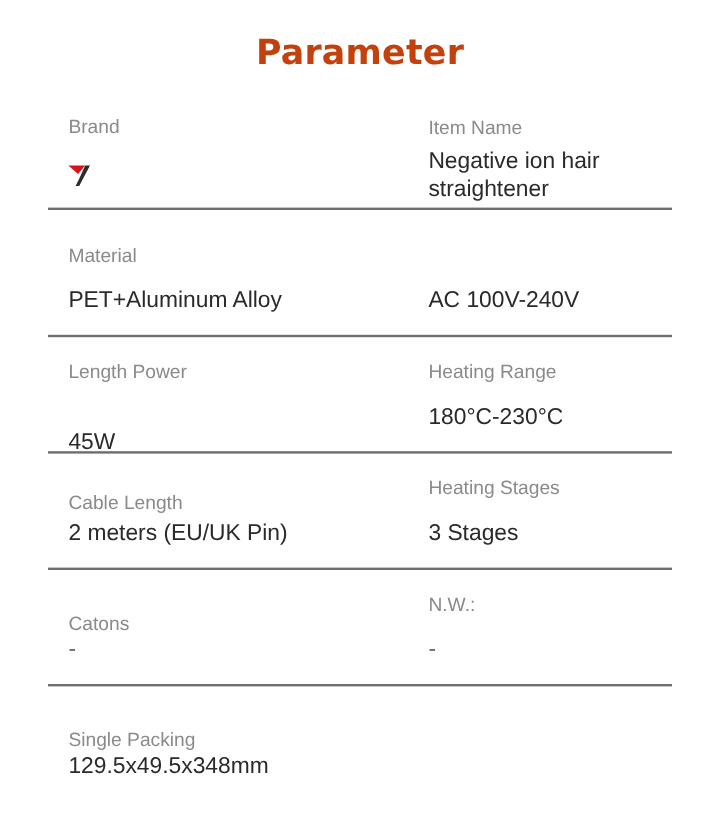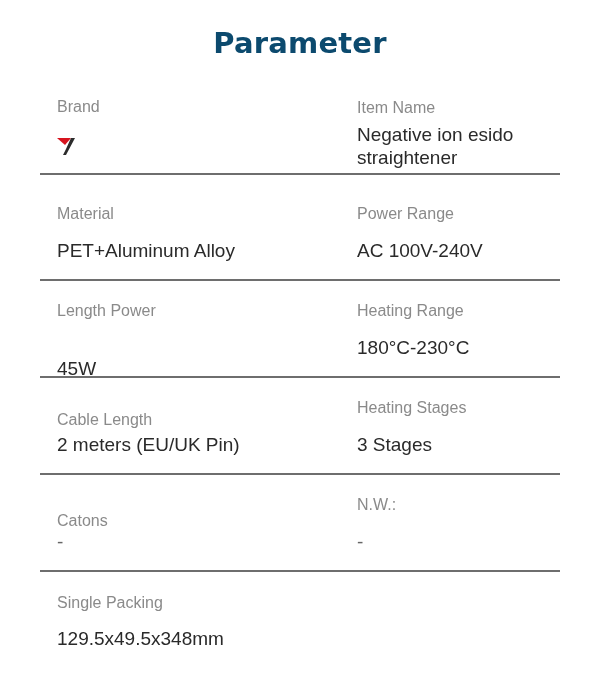--- a/index.html
+++ b/index.html
@@ -1,17 +1,17 @@
 <!DOCTYPE html>
 <html><head>
   <meta charset="utf-8">
   <style>
     html, body { margin: 0; padding: 0; background: #ffffff; }
     body { width: 600px; height: 684px; position: relative; overflow: hidden; font-family: "Liberation Sans", "DejaVu Sans", sans-serif; }
-    .title { position: absolute; top: 26px; left: 0; width: 600px; text-align: center; font-size: 29px; font-weight: bold; color: #0c4a6e; letter-spacing: 0.2px; font-family: "DejaVu Sans", sans-serif; }
+    .title { position: absolute; top: 26px; left: 0; width: 600px; text-align: center; font-size: 29px; font-weight: bold; color: #c2410c; letter-spacing: 0.2px; font-family: "DejaVu Sans", sans-serif; }
     .row { position: absolute; left: 40px; width: 520px; }
     .divider { position: absolute; left: 40px; width: 520px; height: 2px; background: #6e6e6e; }
     .cell { position: absolute; }
     .lbl { font-size: 16px; font-weight: normal; color: #8a8a8a; }
     .val { font-size: 19px; color: #2a2a2a; line-height: 23px; }
     .left { left: 17px; }
     .right { left: 317px; }
     .logo { display: flex; align-items: center; height: 30px; }
     .logo svg { display: block; }
     .logo-text { font-family: "DejaVu Sans", sans-serif; font-size: 25px; color: #2c2c2c; letter-spacing: 0.5px; margin-left: -2px; font-weight: 300; }
@@ -23,29 +23,28 @@
 
 <div class="row" style="top:96px;height:80px;">
   <div class="cell left lbl" style="top:2px;">Brand</div>
   <div class="cell left logo" style="top:34px;">
     <svg width="22" height="22" viewBox="0 0 22 22">
       <polygon points="0,4 14,4 8,11" fill="#d7141e"></polygon>
       <polygon points="14,4 18,4 9,21 6,21 9,15" fill="#2c2c2c"></polygon>
     </svg>
   </div>
   <div class="cell right lbl" style="top:3px;">Item Name</div>
-  <div class="cell right val" style="top:27px;">Negative ion esido</div>
+  <div class="cell right val" style="top:27px;">Negative ion hair</div>
   <div class="cell right val" style="top:50px;">straightener</div>
 </div>
 <div class="divider" style="top:173px;"></div>
 
 <div class="row" style="top:203px;height:70px;">
   <div class="cell left lbl" style="top:2px;">Material</div>
   <div class="cell left val" style="top:36px;">PET+Aluminum Alloy</div>
-  <div class="cell right lbl" style="top:2px;">Power Range</div>
   <div class="cell right val" style="top:36px;">AC 100V-240V</div>
 </div>
 <div class="divider" style="top:279px;"></div>
 
 <div class="row" style="top:300px;height:70px;">
   <div class="cell left lbl" style="top:2px;">Length Power</div>
   <div class="cell left val" style="top:25px;margin-top:32px;">45W</div>
   <div class="cell right lbl" style="top:2px;">Heating Range</div>
   <div class="cell right val" style="top:36px;">180°C-230°C</div>
 </div>
@@ -61,15 +60,15 @@
 
 <div class="row" style="top:494px;height:70px;">
   <div class="cell left lbl" style="top:18px;text-align:right;">Catons</div>
   <div class="cell left val" style="top:36px;color:#666;">-</div>
   <div class="cell right lbl" style="top:2px;">N.W.:</div>
   <div class="cell right val" style="top:36px;color:#666;">-</div>
 </div>
 <div class="divider" style="top:570px;"></div>
 
 <div class="row" style="top:591px;height:70px;">
-  <div class="cell left lbl" style="top:3px;">Single Packing</div>
+  <div class="cell left lbl" style="top:18px;">Single Packing</div>
   <div class="cell left val" style="top:36px;">129.5x49.5x348mm</div>
 </div>
 
 </body></html>

